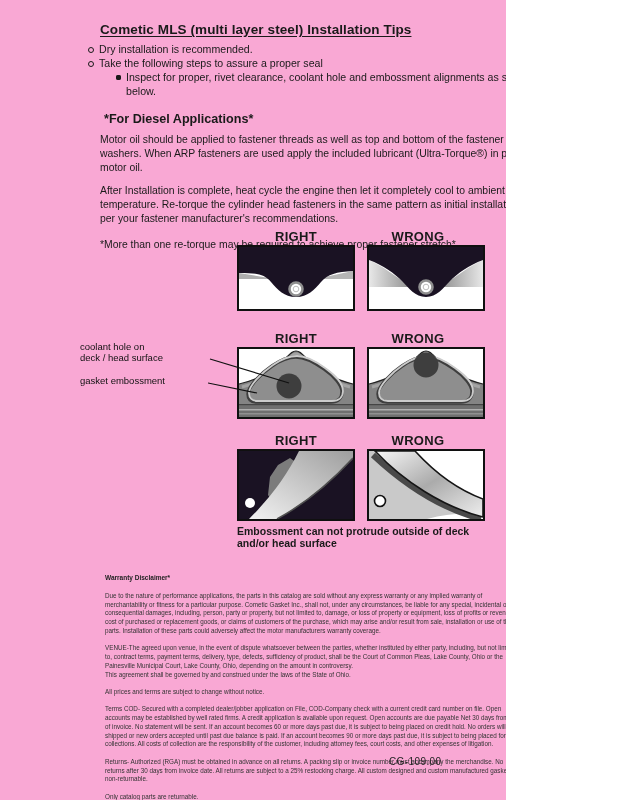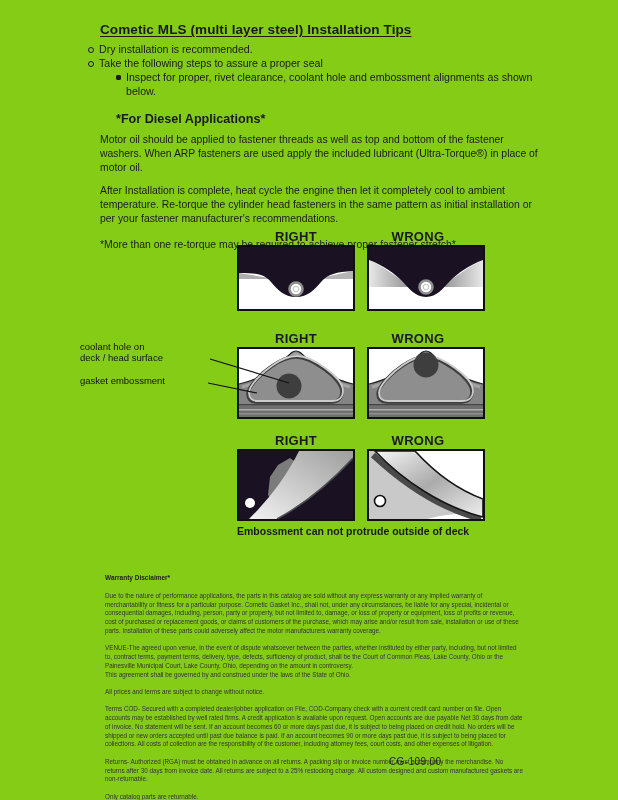--- a/index.html
+++ b/index.html
@@ -1,29 +1,29 @@
 <!DOCTYPE html>
 <html><head>
 <meta charset="utf-8">
 <style>
   html,body{margin:0;padding:0;background:#ffffff;}
-  .page{position:relative;width:618px;height:800px;background:#84cc16;overflow:hidden;
+  .page{position:relative;width:506px;height:800px;background:#f9a8d4;overflow:hidden;
         font-family:"Liberation Sans", sans-serif;color:#1a1a1a;}
   
   .title{position:absolute;left:100px;top:22px;font-size:13.5px;font-weight:bold;
          text-decoration:underline;text-underline-offset:2px;letter-spacing:0.1px;}
   
   .tips{position:absolute;left:88px;top:42px;width:470px;font-size:10.6px;line-height:14px;}
   .tip{position:relative;padding-left:11px;}
   .tip .o{position:absolute;left:0;top:4.5px;width:4px;height:4px;border:1px solid #1a1a1a;border-radius:50%;}
   .subtip{position:relative;padding-left:38px;}
   .subtip .b{position:absolute;left:28px;top:5px;width:4.5px;height:4.5px;background:#1a1a1a;border-radius:50%;}
   
   .diesel{position:absolute;left:100px;top:112px;width:447px;font-size:10.4px;line-height:14px;}
-  .diesel h2{font-size:12.6px;font-weight:bold;margin:0 0 7px 16px;}
+  .diesel h2{font-size:12.6px;font-weight:bold;margin:0 0 7px 4px;}
   .diesel p{margin:0 0 9px 0;}
   .diesel .note{margin-top:12px;}
   
   .dg-row{position:absolute;left:237px;width:250px;}
   .dg-labels{display:flex;gap:4px;}
   .dg-labels span{display:inline-block;width:118px;text-align:center;font-size:13px;font-weight:bold;letter-spacing:0.3px;}
   .dg-panels{display:flex;gap:12px;margin-top:1px;}
   .dg-panel{border:2px solid #101010;line-height:0;background:#fff;}
   .dg-caption{font-size:10.5px;font-weight:bold;margin-top:4px;line-height:12px;}
   
@@ -194,20 +194,21 @@
           <path d="M46,0 H114 V48 C92,40 68,24 46,0 Z" fill="#ffffff"></path>
           <path d="M58,68 C80,62 98,62 114,64 V68 Z" fill="#ffffff"></path>
           <path d="M4,4 C36,34 74,58 112,68" stroke="#4a4a4a" stroke-width="6" fill="none"></path>
           <path d="M6,0 H46 C68,24 92,40 114,48 V66 C74,56 34,30 6,0 Z" fill="url(#g3w)" stroke="#151515" stroke-width="1.6"></path>
           <circle cx="11" cy="50" r="5.5" fill="#ffffff" stroke="#111" stroke-width="1.6"></circle>
         </svg>
       </div>
     </div>
     <div class="dg-caption">
       <div>Embossment can not protrude outside of deck</div>
+      <div>and/or head surface</div>
     </div>
   </div>
 
   <div class="legal">
     <div class="legal-h">Warranty Disclaimer*</div>
     <p>Due to the nature of performance applications, the parts in this catalog are sold without any express warranty or any implied warranty of merchantability or fitness for a particular purpose.  Cometic Gasket Inc., shall not, under any circumstances, be liable for any special, incidental or consequential damages, including, person, party or property, but not limited to, damage, or loss of property or equipment, loss of profits or revenue, cost of purchased or replacement goods, or claims of customers of the purchase, which may arise and/or result from sale, installation or use of these parts.  Installation of these parts could adversely affect the motor manufacturers warranty coverage.</p>
     <div class="group">
       <div>VENUE-The agreed upon venue, in the event of dispute whatsoever between the parties, whether instituted by either party, including, but not limited to, contract terms, payment terms, delivery, type, defects, sufficiency of product, shall be the Court of Common Pleas, Lake County, Ohio or the Painesville Municipal Court, Lake County, Ohio, depending on the amount in controversy.</div>
       <div>This agreement shall be governed by and construed under the laws of the State of Ohio.</div>
     </div>

